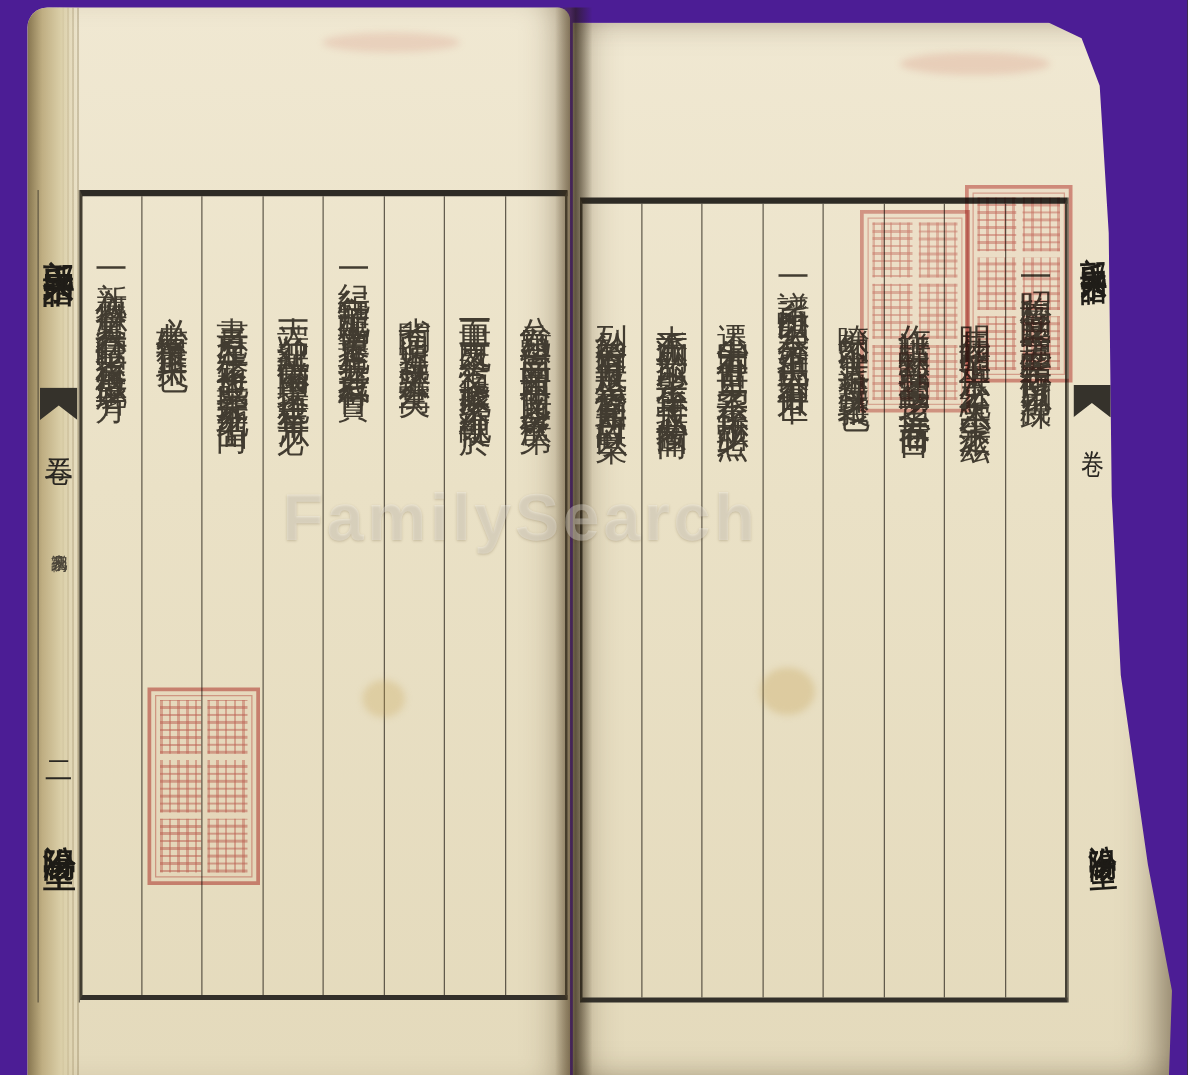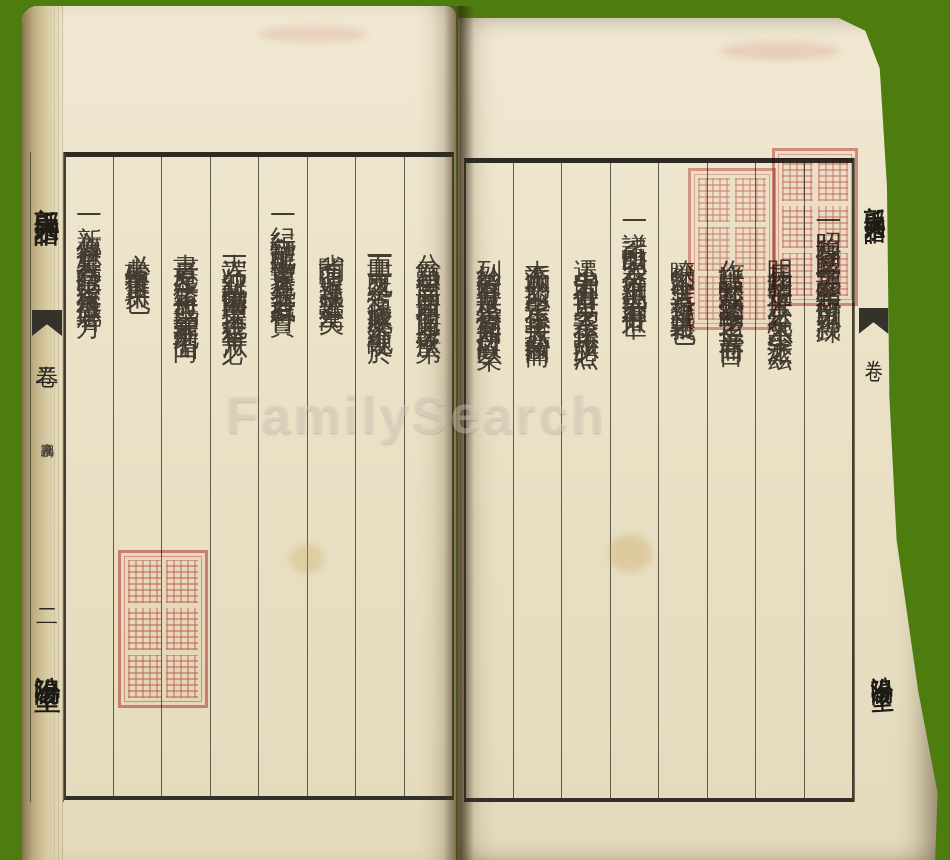--- a/index.html
+++ b/index.html
@@ -1,16 +1,16 @@
 <!DOCTYPE html>
 <html><head>
 <meta charset="utf-8">
 <style>
   html,body{margin:0;padding:0;background:#14110d;}
-  .stage{position:relative;width:950px;height:860px;background:#4d7c0f;overflow:hidden;
+  .stage{position:relative;width:950px;height:860px;background:#4c1d95;overflow:hidden;
          font-family:"Liberation Serif","DejaVu Serif",serif;}
 
   
   .page{position:absolute;background:linear-gradient(180deg,#f0e8d2 0%,#eae1c6 45%,#e4dabc 100%);}
   .page-left{left:22px;top:6px;width:434px;height:854px;border-radius:16px 10px 0 0;
              box-shadow:inset -26px 0 28px -18px rgba(80,60,30,.5);}
   .page-right{left:458px;top:18px;width:482px;height:842px;
               box-shadow:inset 26px 0 28px -18px rgba(80,60,30,.5), inset -22px 0 32px -12px rgba(55,38,18,.6);
               clip-path:polygon(0 0,79% 0,84.5% 1.5%,87.5% 6%,89% 20%,89.5% 45%,91% 62%,95.5% 80%,99.5% 92%,99% 100%,0 100%);}
 

